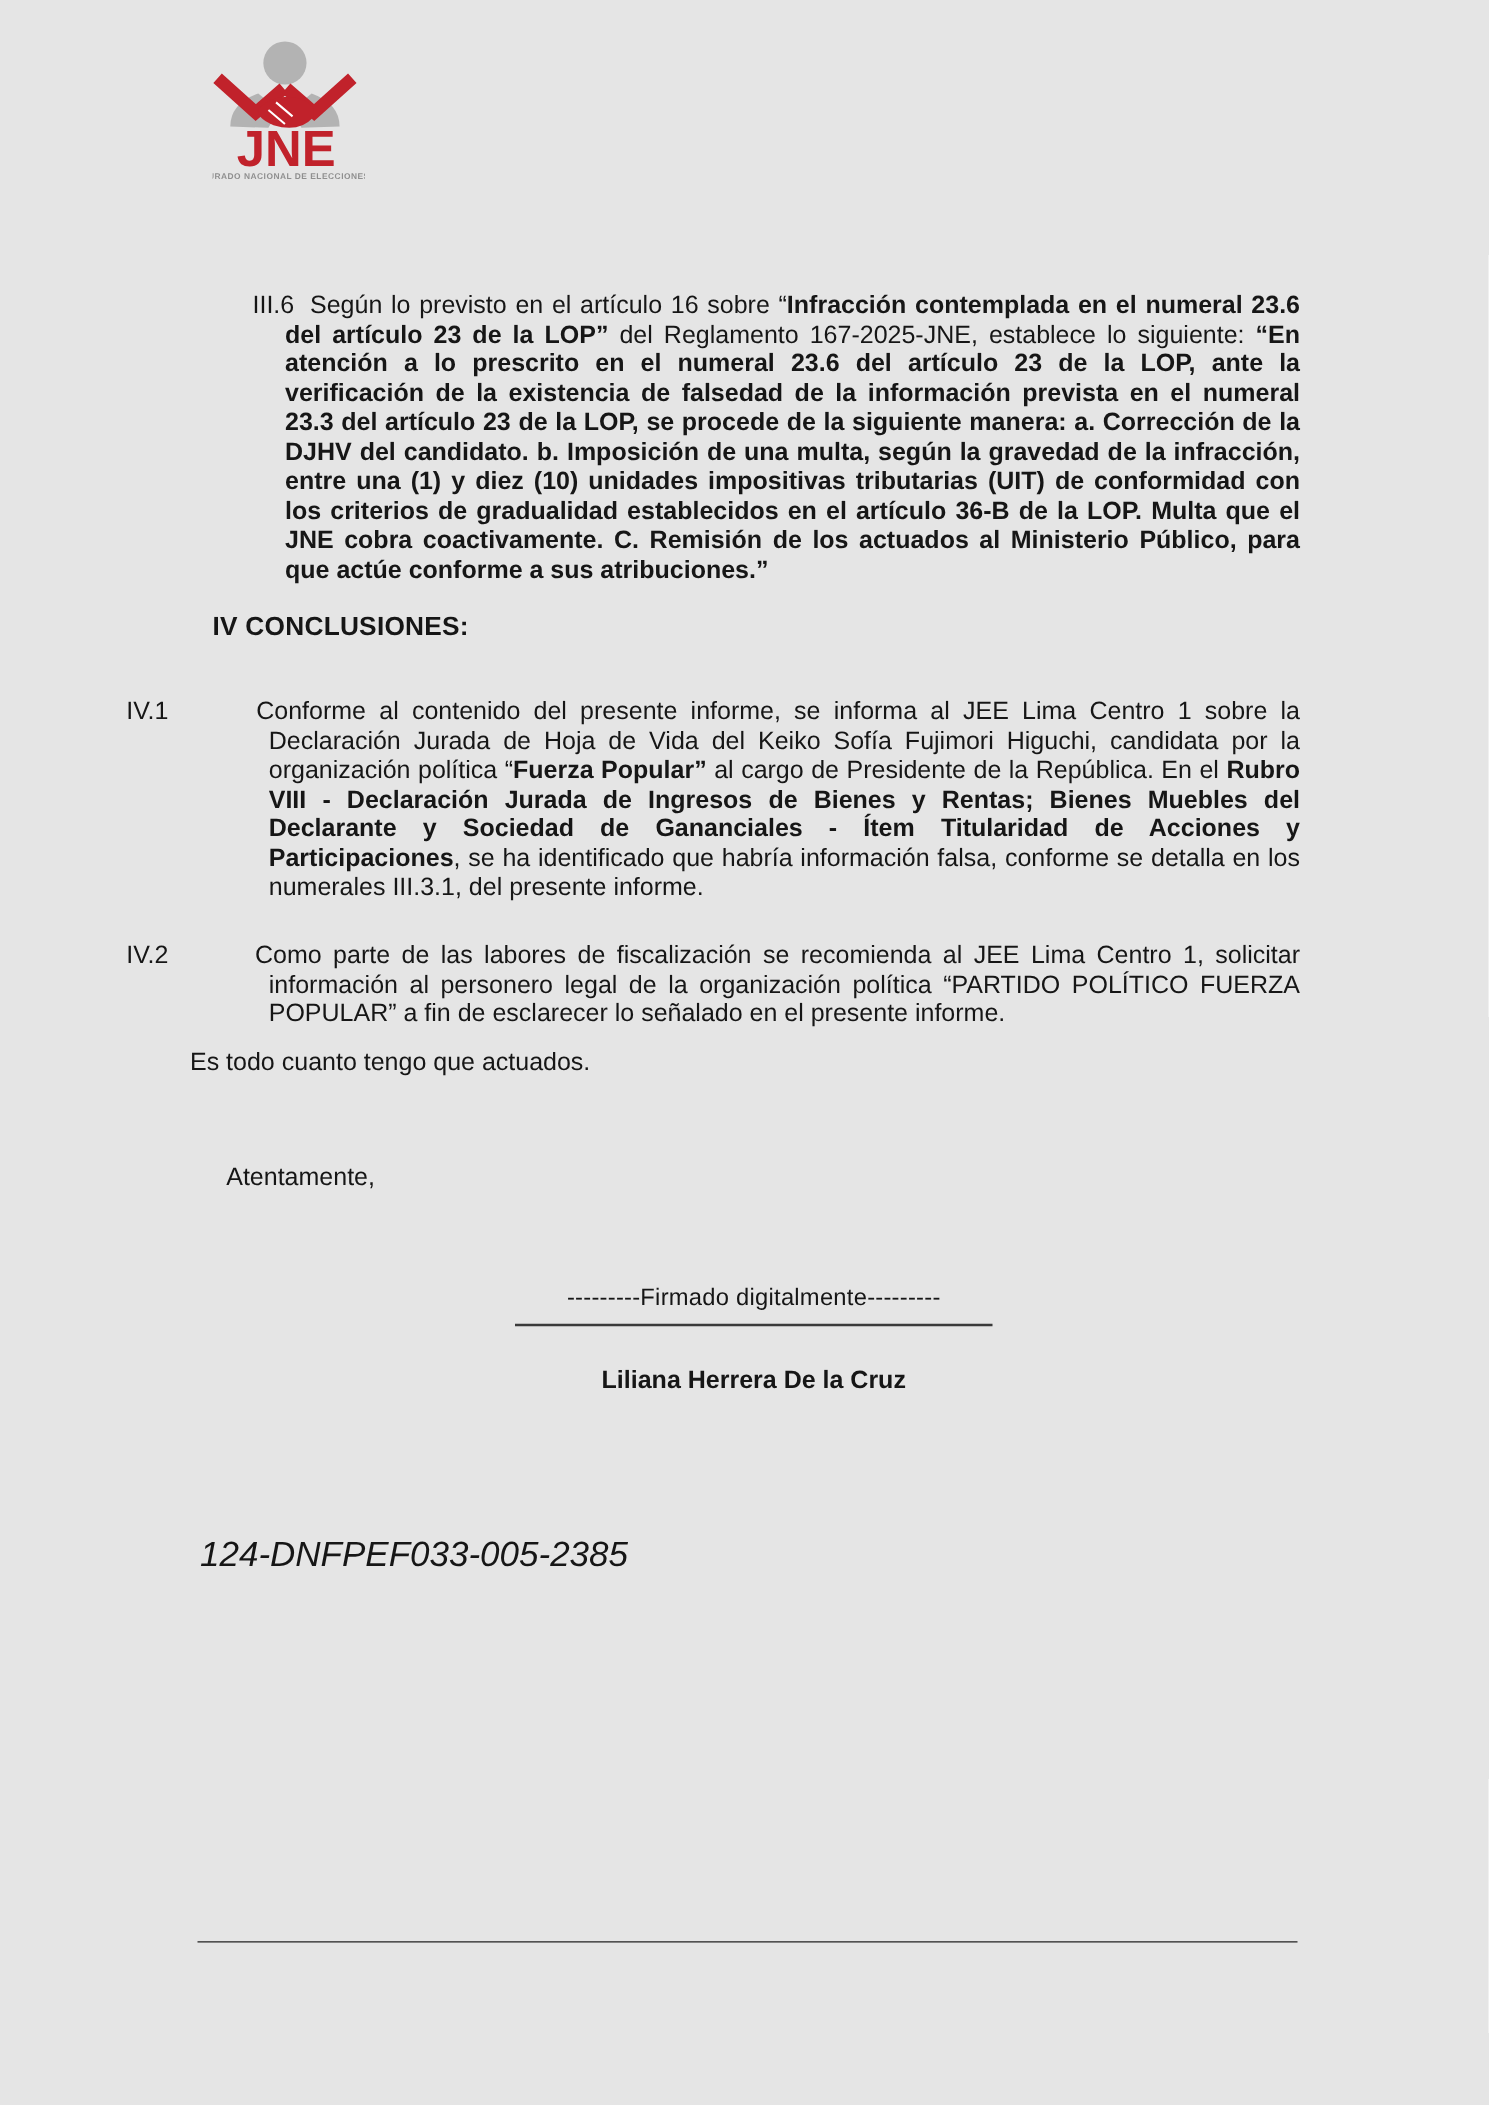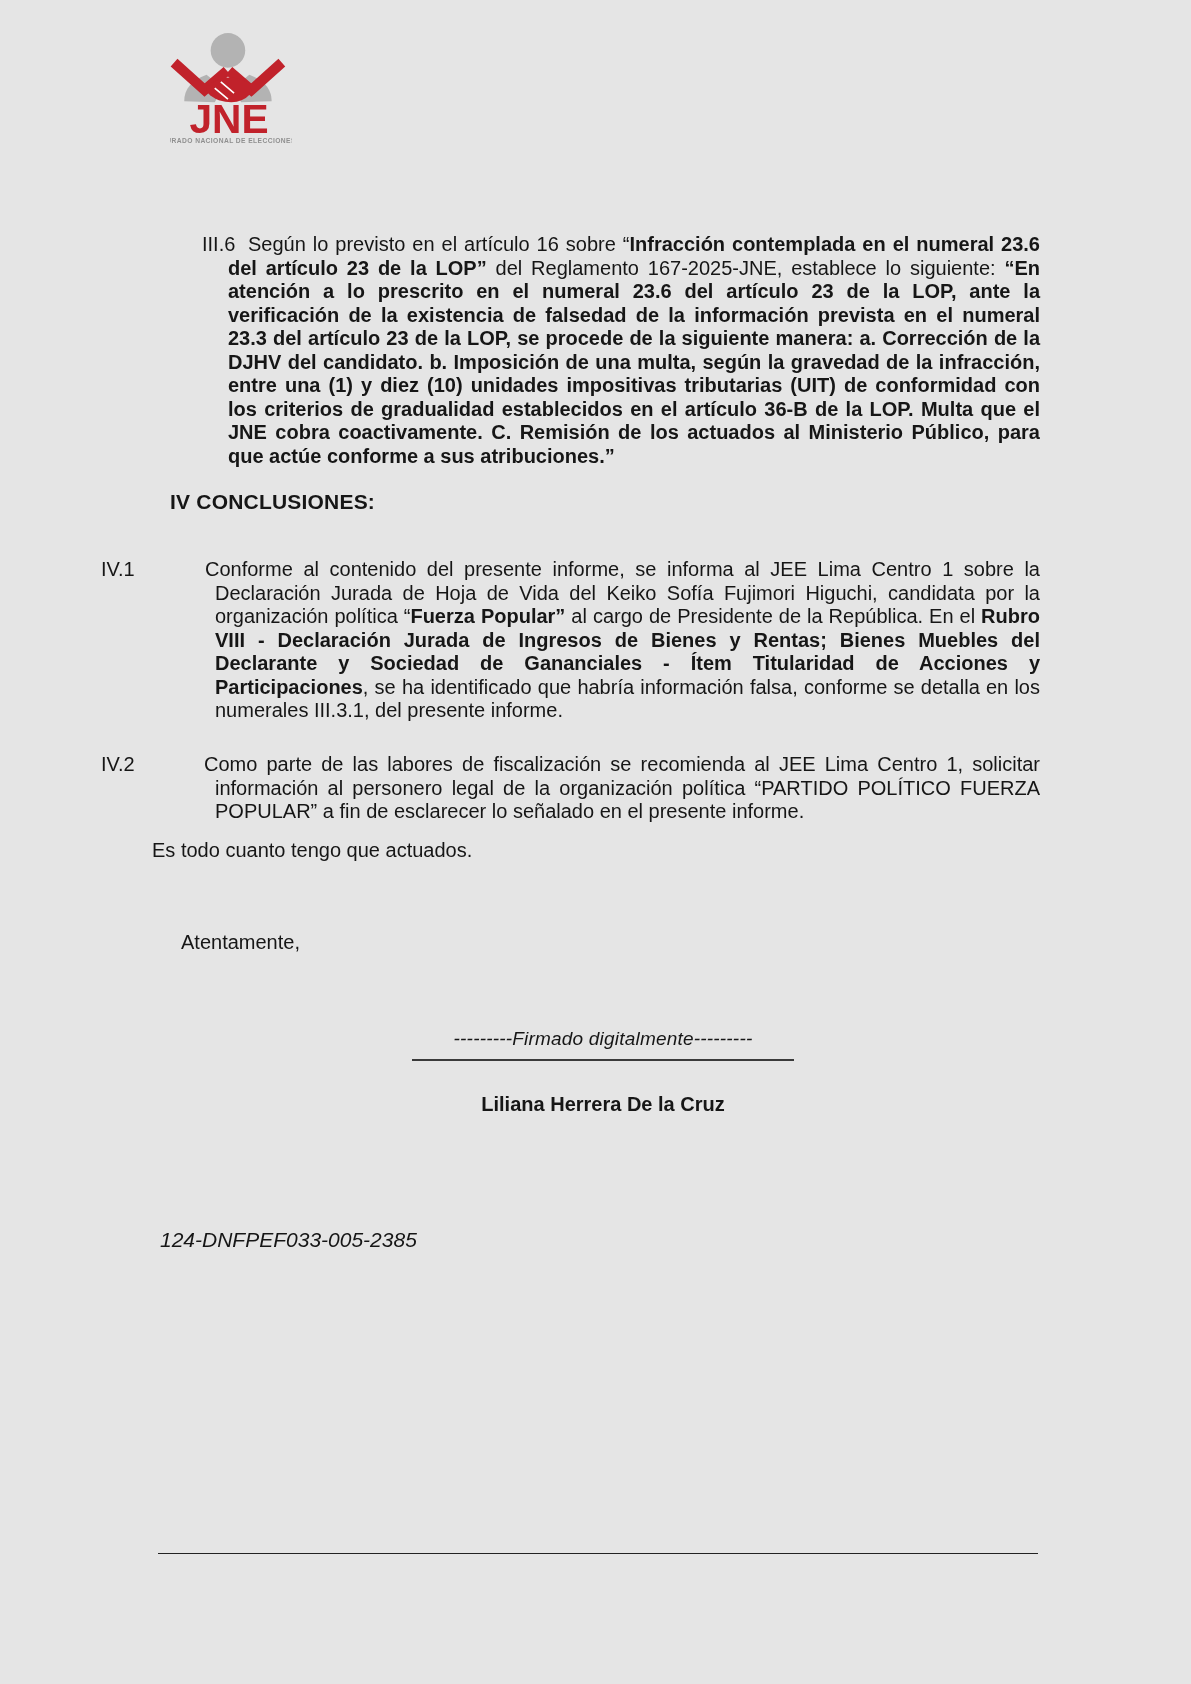--- a/index.html
+++ b/index.html
@@ -33,28 +33,28 @@
   .p-iv1 .hang-label{width:47px;}
   .p-iv2{left:215px;top:733px;width:825px;text-indent:-57px;}
   .p-iv2 .hang-label{width:46px;}
   .closing{position:absolute;left:152px;top:839px;font-size:20px;}
   .salutation{position:absolute;left:165px;top:931px;font-size:20px;margin-left:16px;}
   
   .signature{
     position:absolute;left:412px;top:1028px;width:382px;
     text-align:center;font-size:20px;line-height:22.5px;
   }
-  .sig-note{font-style:italic;font-size:19px;letter-spacing:.2px;}
+  .sig-note{font-size:19px;letter-spacing:.2px;}
   .sig-rule{
     border:none;border-top:2px solid #3a3a3a;
     margin:8px 0 3px 0;width:100%;
   }
   .sig-name{font-weight:bold;margin-top:32px;}
   
-  .reference{position:absolute;left:160px;top:1228px;font-size:21px;font-style:italic;}
+  .reference{position:absolute;left:160px;top:1228px;font-size:28px;font-style:italic;}
   .cc-row{position:absolute;left:157px;top:1285px;font-size:17px;}
   .cc-label{display:inline-block;width:79px;}
   
   .footer-rule{
     position:absolute;left:158px;top:1553px;width:880px;
     border:none;border-top:1.5px solid #222;margin:0;
   }
   .footer{
     position:absolute;left:158px;top:1563px;width:880px;
     text-align:center;font-family:"Liberation Serif", serif;color:#1c1c1c;

